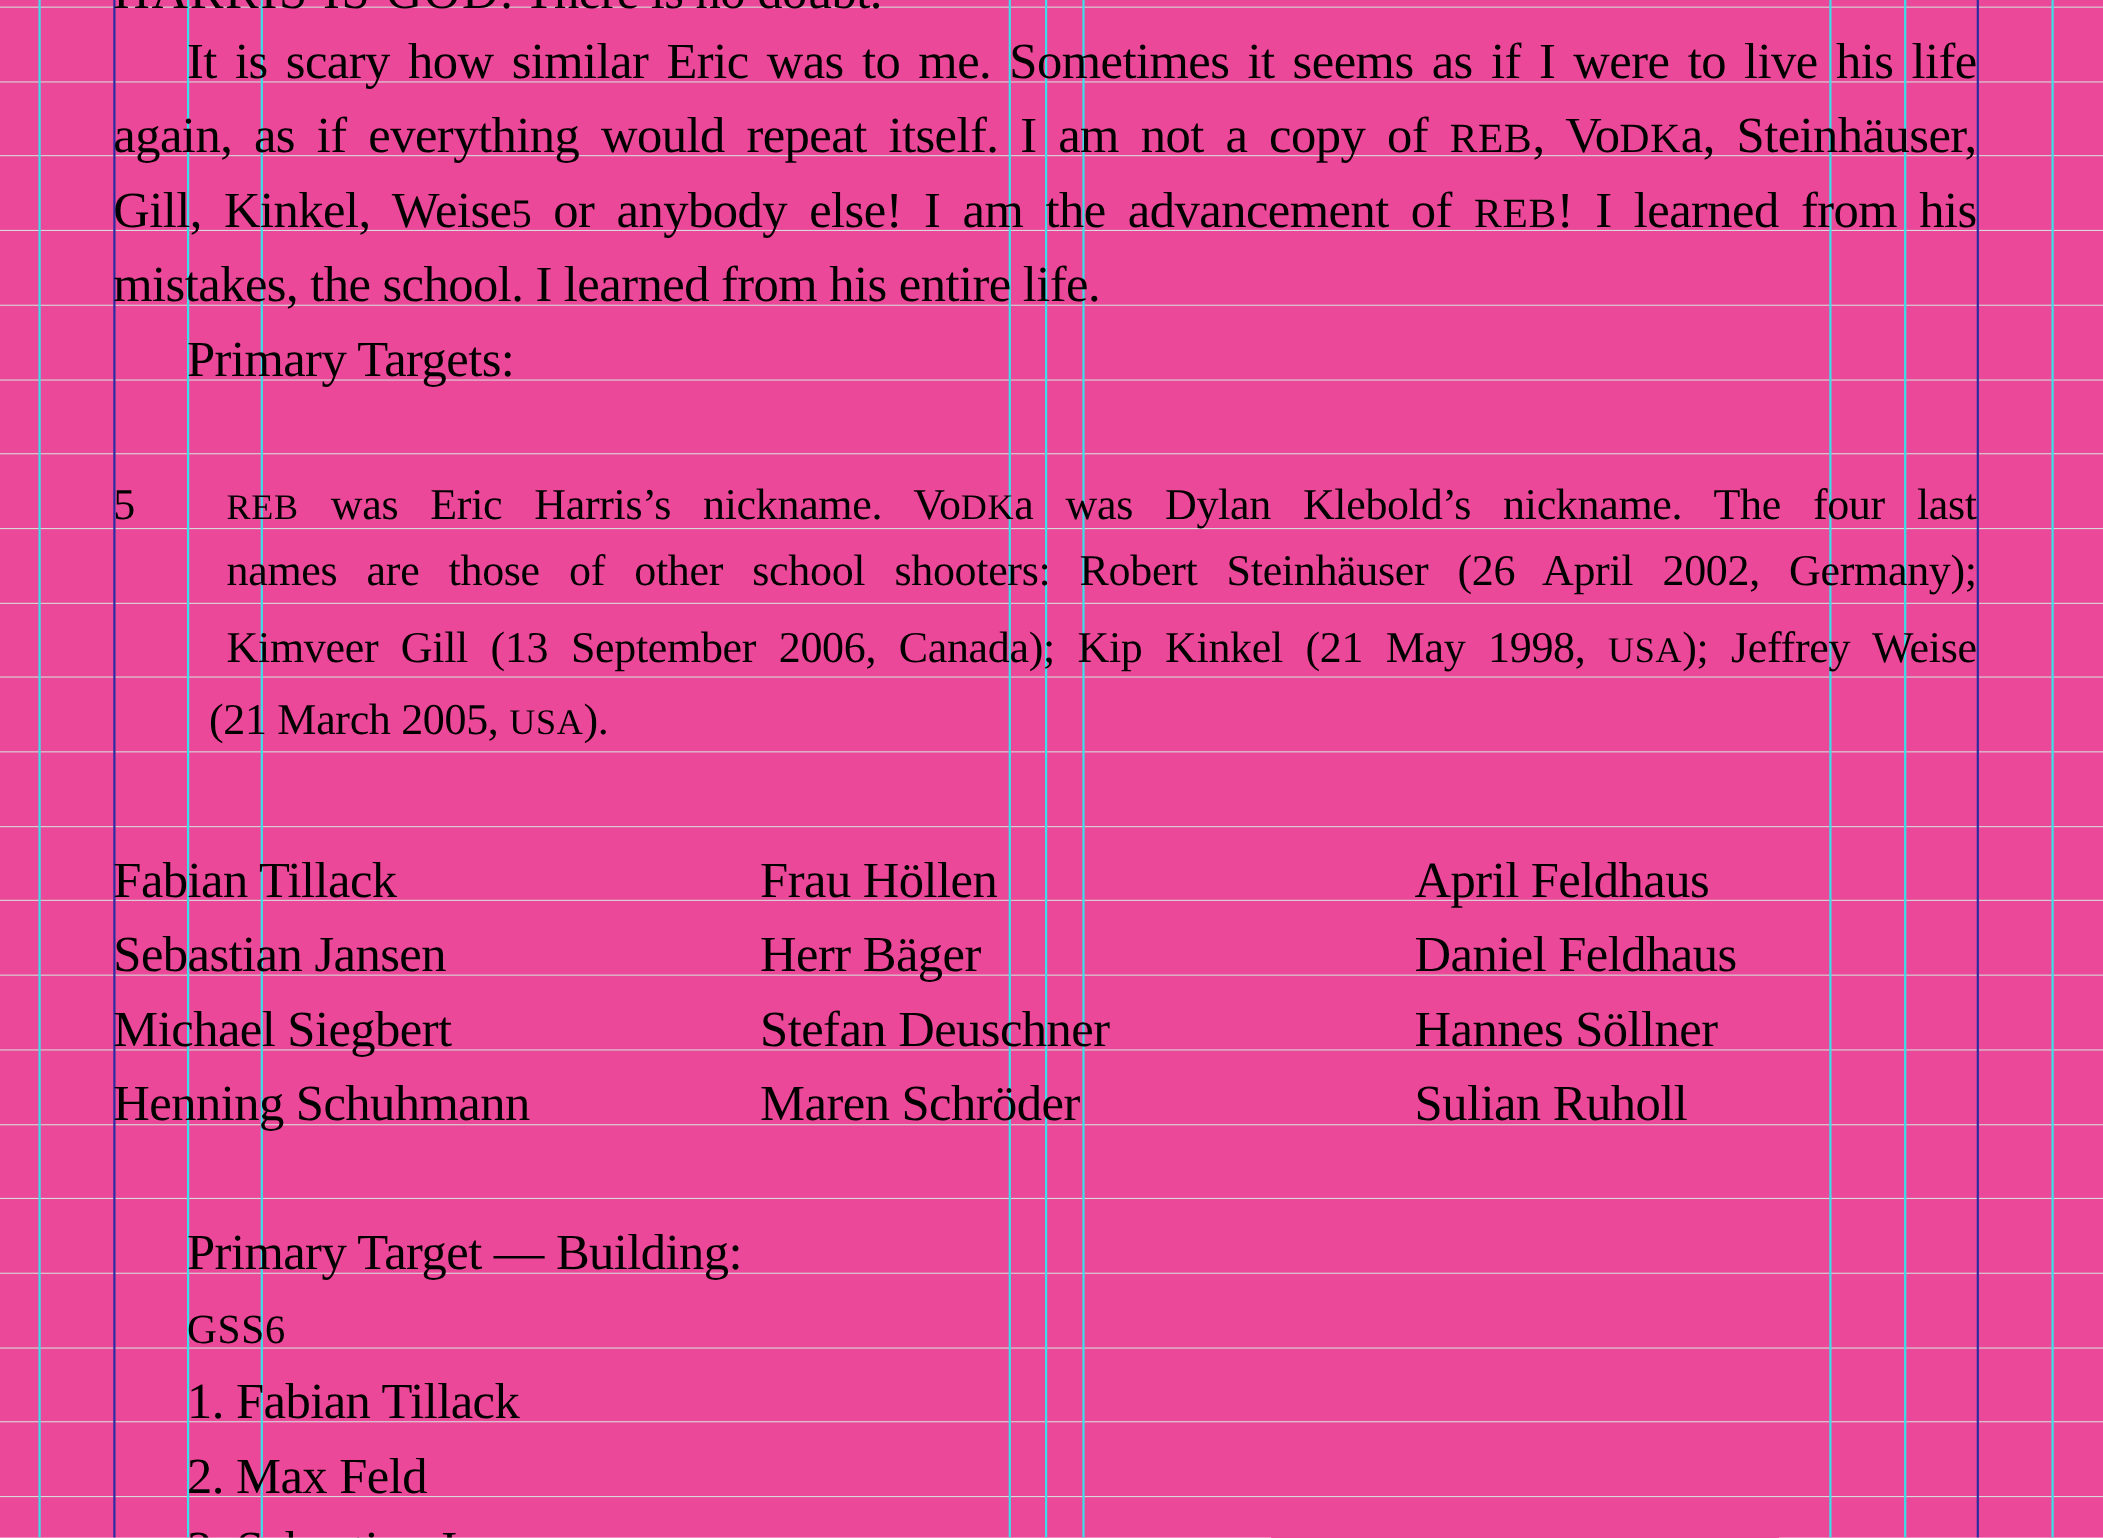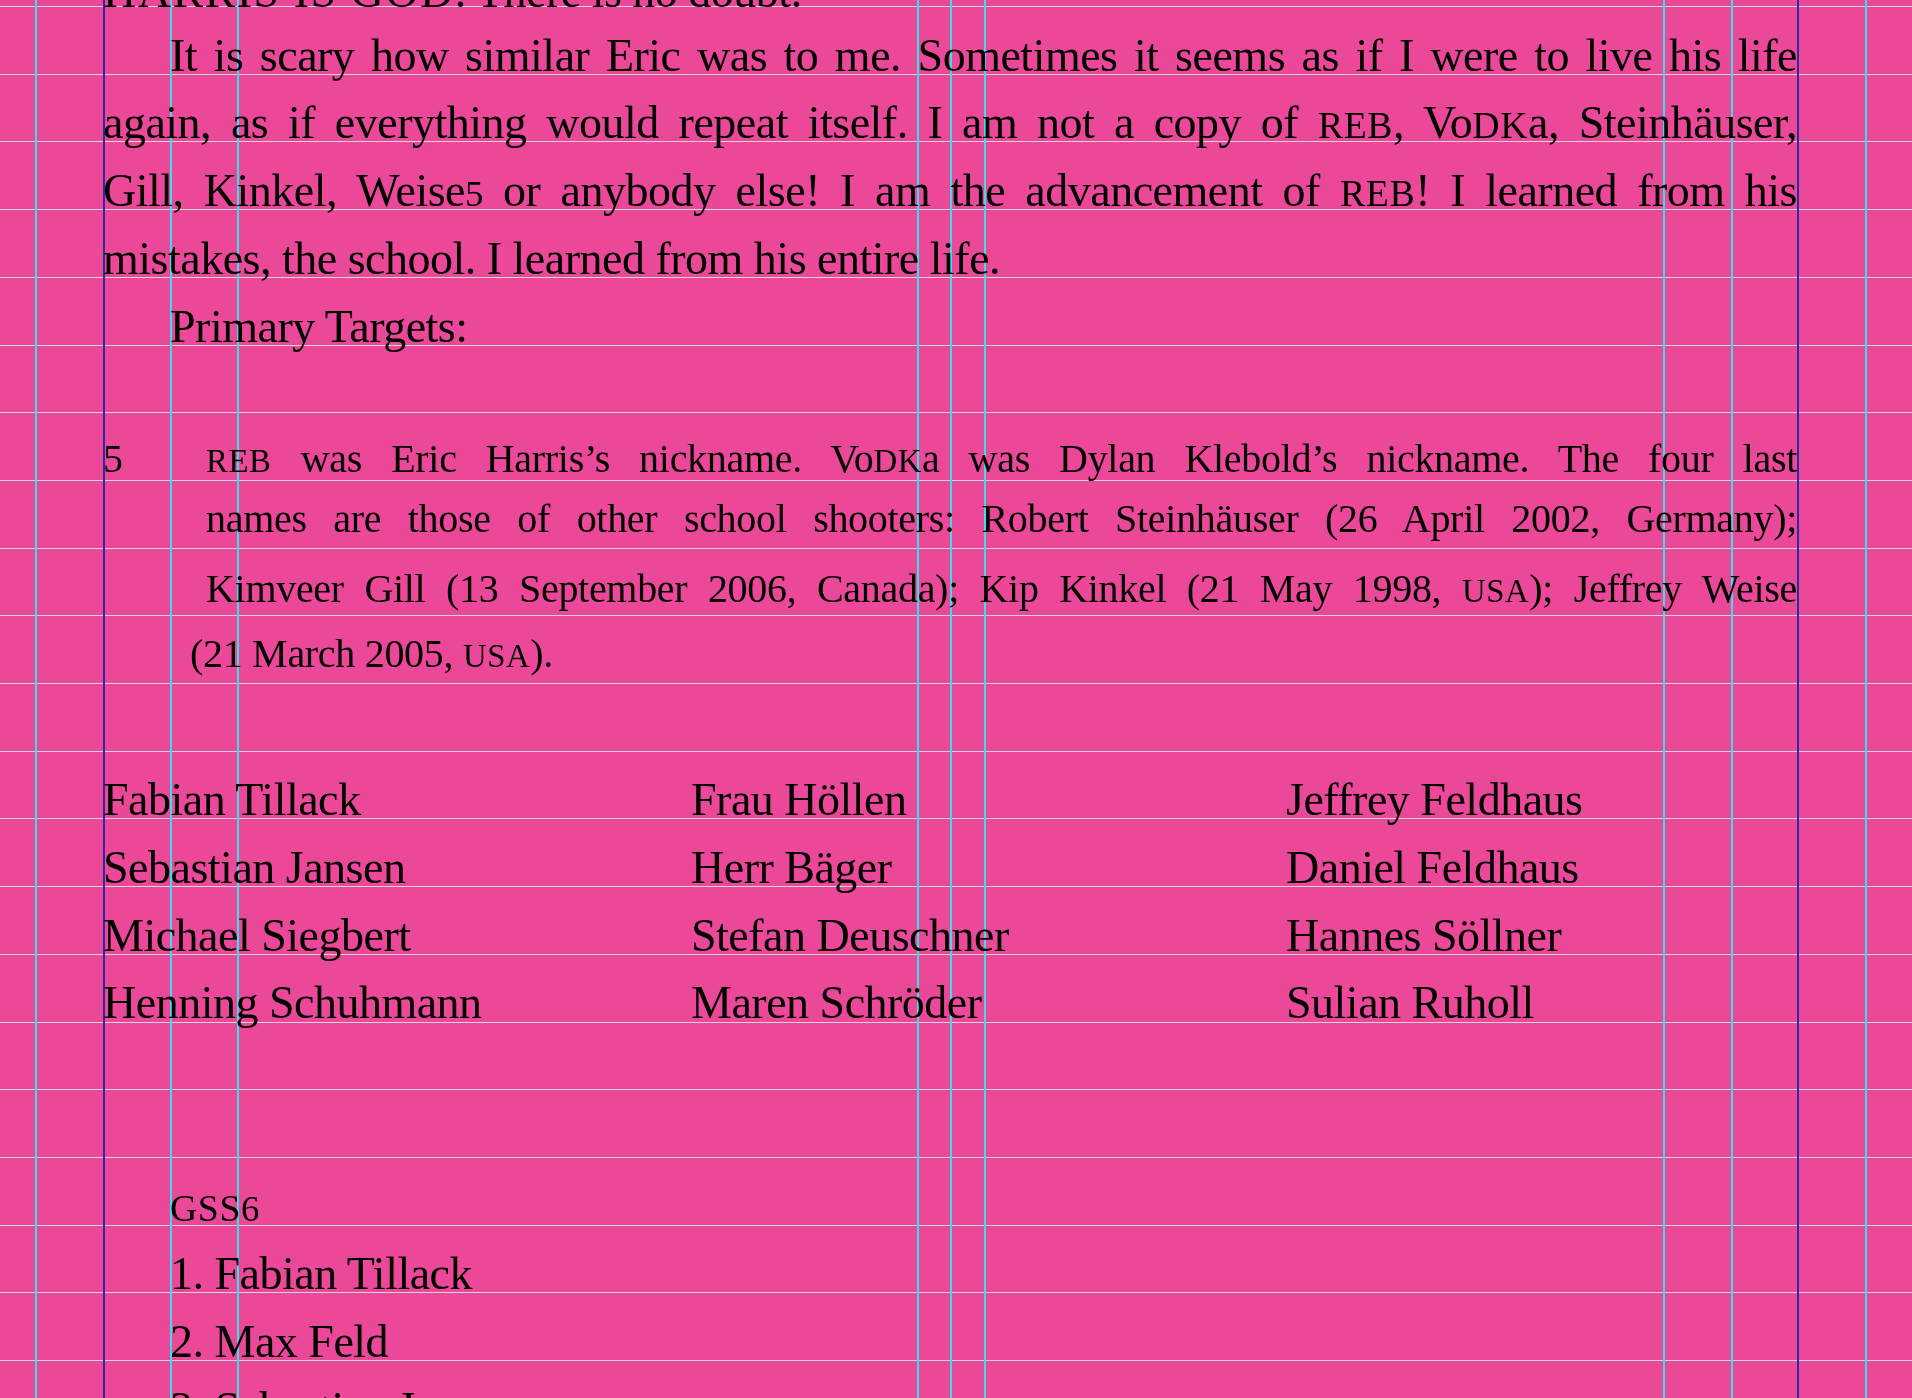--- a/index.html
+++ b/index.html
@@ -100,25 +100,26 @@
 
   <div id="layer-names">
       <div class="tline main" style="left: 103px; top: 777px;">Fabian Tillack</div>
       <div class="tline main" style="left: 103px; top: 845px;">Sebastian Jansen</div>
       <div class="tline main" style="left: 103px; top: 913px;">Michael Siegbert</div>
       <div class="tline main" style="left: 103px; top: 980px;">Henning Schuhmann</div>
       <div class="tline main" style="left: 691px; top: 777px;">Frau Höllen</div>
       <div class="tline main" style="left: 691px; top: 845px;">Herr Bäger</div>
       <div class="tline main" style="left: 691px; top: 913px;">Stefan Deuschner</div>
       <div class="tline main" style="left: 691px; top: 980px;">Maren Schröder</div>
-      <div class="tline main" style="left: 1286px; top: 777px;">Jeffrey Feldhaus</div>
+      <div class="tline main" style="left: 1286px; top: 777px;">April Feldhaus</div>
       <div class="tline main" style="left: 1286px; top: 845px;">Daniel Feldhaus</div>
       <div class="tline main" style="left: 1286px; top: 913px;">Hannes Söllner</div>
       <div class="tline main" style="left: 1286px; top: 980px;">Sulian Ruholl</div>
     </div>
 
+  <div id="theading" class="tline main">Primary Target — Building:</div>
   <div id="gsscode" class="tline main"><span class="sc">GSS</span><span class="fnref">6</span></div>
   <div id="layer-items">
       <div class="tline main" style="left: 170px; top: 1251px;">1. Fabian Tillack</div>
       <div class="tline main" style="left: 170px; top: 1319px;">2. Max Feld</div>
     </div>
   <div id="cutitem" class="tline main">3. Sebastian Jansen</div>
 </div>
 
 </body></html>

